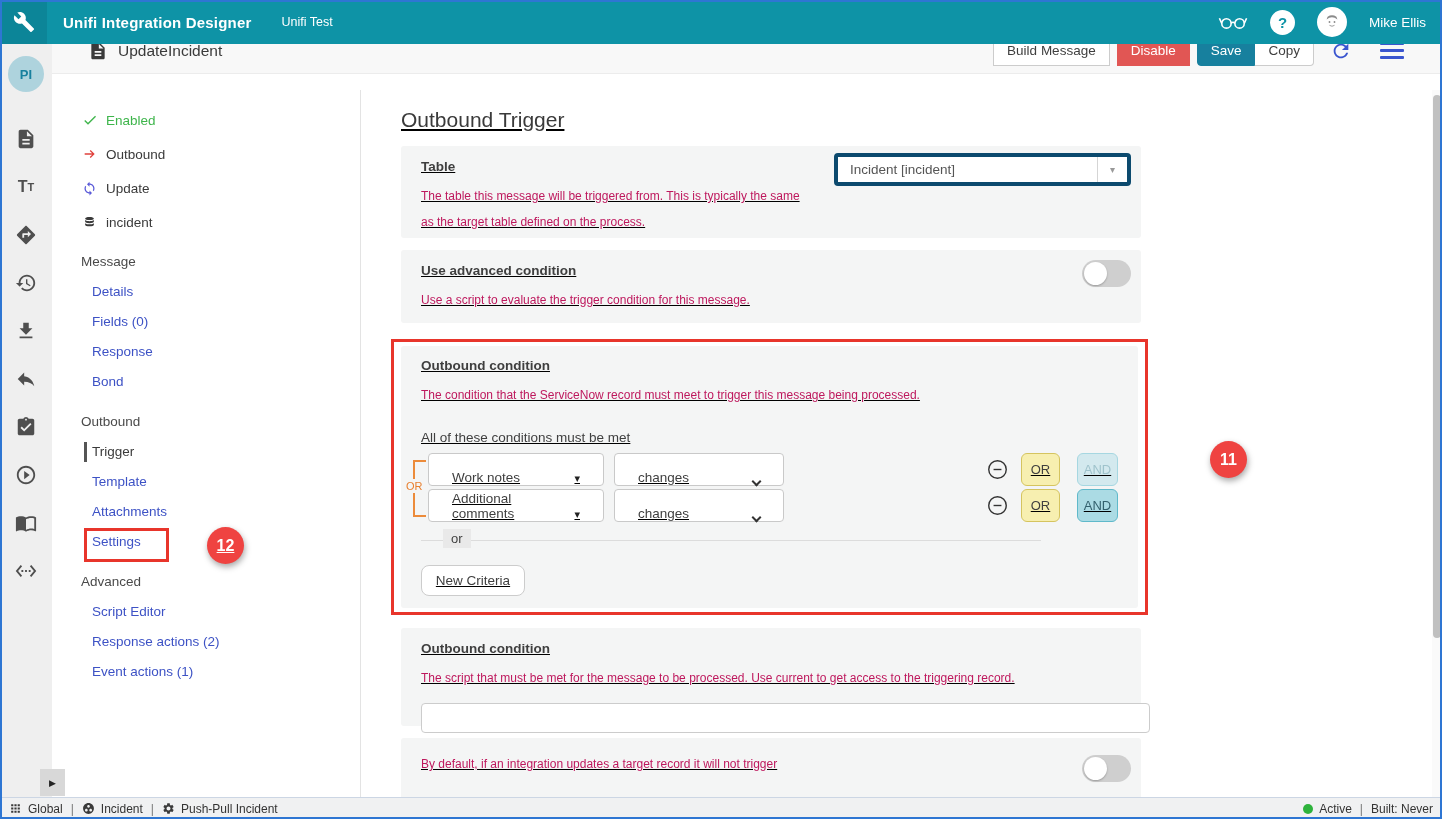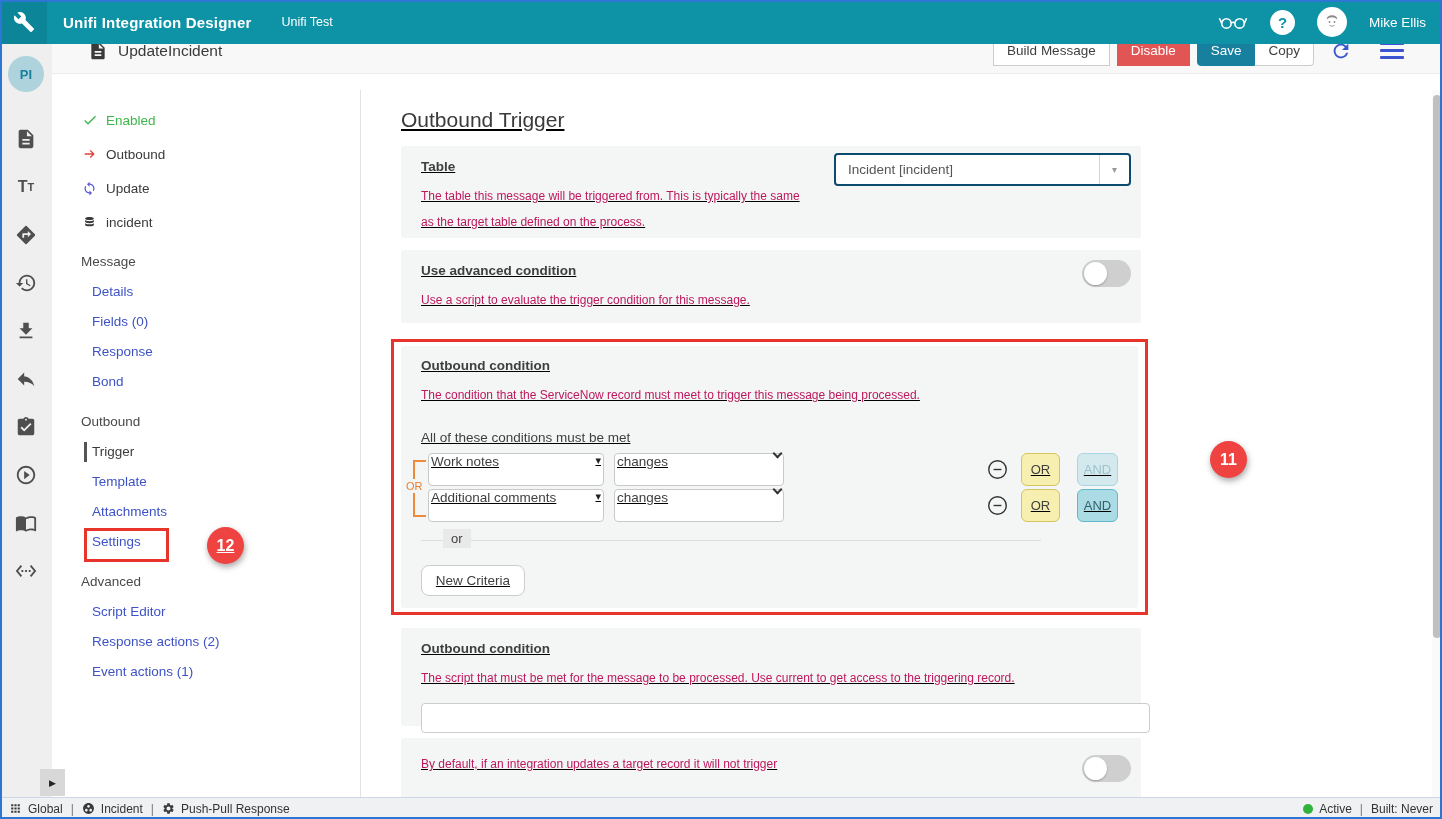--- a/index.html
+++ b/index.html
@@ -56,37 +56,37 @@
   .main { position:absolute; left:362px; top:90px; right:10px; bottom:22px; background:#fff; padding-left:39px; overflow:hidden; z-index:2;text-decoration:underline; }
   .page-title { font-size:21px; font-weight:500; color:#3a3a3a; margin:18px 0 14px; }
   .card { width:740px; background:#f4f5f5; border-radius:3px; padding:13px 20px; position:relative; }
   .card-title { font-size:13.5px; font-weight:bold; color:#3f3f3f; margin-bottom:9px; }
   .card-desc { font-size:12px; color:#be185d; line-height:26px; }
   .card-table { height:92px; margin-bottom:12px; }
   .card-adv { height:73px; margin-bottom:16px; }
   .card-script { height:98px; margin-bottom:12px; }
   .card-self { height:120px; }
 
-  .select-box { position:absolute; right:10px; top:7px; width:297px; height:33px; background:#fff; border:2px solid #0c4a6e; border-radius:4px; display:flex; align-items:center; cursor:pointer; }
+  .select-box { position:absolute; right:10px; top:7px; width:297px; height:33px; background:#fff; border:4px solid #0c4a6e; border-radius:4px; display:flex; align-items:center; cursor:pointer; }
   .select-box .sb-text { flex:1; padding:0 12px; font-size:13.5px; color:#555; }
   .select-box .sb-arrow { width:30px; height:100%; border-left:1px solid #d5d5d5; display:flex; align-items:center; justify-content:center; color:#999; font-size:10px; }
 
   .toggle { position:absolute; right:10px; width:49px; height:27px; border-radius:14px; background:#cfcfcf; cursor:pointer; }
   .toggle::after { content:''; position:absolute; left:2px; top:2px; width:23px; height:23px; border-radius:50%; background:#fff; box-shadow:0 1px 2px rgba(0,0,0,.25); }
   .toggle-adv { top:10px; }
   .toggle-self { top:17px; }
 
   .red-wrap { width:757px; margin-left:-10px; border:3px solid #e8352b; padding:4px 7px; margin-bottom:13px; }
   .card-cond { width:737px; background:#f4f5f5; border-radius:3px; padding:12px 20px; position:relative; }
   .match-label { font-size:13.5px; color:#3f3f3f; margin-top:22px; margin-bottom:8px; }
   .cond-rows { position:relative; margin-left:7px; }
   .or-bracket { position:absolute; left:-15px; top:7px; width:13px; height:57px; border-left:2px solid #ec8b3a; border-top:2px solid #ec8b3a; border-bottom:2px solid #ec8b3a; }
   .or-bracket-label { position:absolute; left:-24px; top:26px; background:#f4f5f5; color:#e87f2e; font-size:11px; padding:1px 2px; }
   .cond-row { display:flex; align-items:center; height:33px; margin-bottom:3px; }
-  .sel { background:#fff; border:1px solid #c9c9c9; border-radius:4px; height:33px; display:flex; align-items:flex-start; justify-content:space-between; padding:0 2px; font-size:13.5px; color:#3f3f3f; cursor:pointer; }
+  .sel { background:#fff; border:1px solid #c9c9c9; border-radius:4px; height:33px; display:flex; align-items:flex-end; justify-content:space-between; padding:0 23px; font-size:13.5px; color:#3f3f3f; cursor:pointer; }
   .field-sel { width:176px; margin-right:10px; }
   .op-sel { width:170px; }
   .caret { font-size:11px; color:#222; }
   .chev { width:7px; height:7px; border-right:2px solid #333; border-bottom:2px solid #333; transform:rotate(45deg); margin-top:-4px; }
   .row-space { flex:1; }
   .minus-ic { display:flex; cursor:pointer; margin-right:13px; }
   .or-btn { width:39px; height:33px; border-radius:6px; background:#f7efb0; border:1px solid #d5c45f; color:#3f3f3f; font-size:13px; font-family:inherit; cursor:pointer; margin-right:17px; }
   .and-btn { width:41px; height:33px; border-radius:6px; font-size:13px; font-family:inherit; cursor:pointer; }
   .and-dim { background:#d3e9ee; border:1px solid #a6d7e1; color:#9fc3cc; }
   .and-lit { background:#abdbe4; border:1px solid #5fb9ca; color:#33606d; }
@@ -400,21 +400,21 @@
           <path d="M12 2C6.48 2 2 6.48 2 12s4.48 10 10 10 10-4.48 10-10S17.52 2 12 2zM8 17.5c-1.38 0-2.5-1.12-2.5-2.5s1.12-2.5 2.5-2.5 2.5 1.12 2.5 2.5-1.12 2.5-2.5 2.5zM9.5 8c0-1.38 1.12-2.5 2.5-2.5s2.5 1.12 2.5 2.5-1.12 2.5-2.5 2.5S9.5 9.38 9.5 8zm6.5 9.5c-1.38 0-2.5-1.12-2.5-2.5s1.12-2.5 2.5-2.5 2.5 1.12 2.5 2.5-1.12 2.5-2.5 2.5z"></path>
         </svg>
       </span>
     <span>Incident</span>
     <span class="sb-sep">|</span>
     <span>
         <svg width="13" height="13" viewBox="0 0 24 24" fill="#3a3a3a">
           <path d="M19.14 12.94c.04-.3.06-.61.06-.94 0-.32-.02-.64-.07-.94l2.03-1.58c.18-.14.23-.41.12-.61l-1.92-3.32c-.12-.22-.37-.29-.59-.22l-2.39.96c-.5-.38-1.03-.7-1.62-.94l-.36-2.54c-.04-.24-.24-.41-.48-.41h-3.84c-.24 0-.43.17-.47.41l-.36 2.54c-.59.24-1.13.57-1.62.94l-2.39-.96c-.22-.08-.47 0-.59.22L2.74 8.87c-.12.21-.08.47.12.61l2.03 1.58c-.05.3-.09.63-.09.94s.02.64.07.94l-2.03 1.58c-.18.14-.23.41-.12.61l1.92 3.32c.12.22.37.29.59.22l2.39-.96c.5.38 1.03.7 1.62.94l.36 2.54c.05.24.24.41.48.41h3.84c.24 0 .44-.17.47-.41l.36-2.54c.59-.24 1.13-.56 1.62-.94l2.39.96c.22.08.47 0 .59-.22l1.92-3.32c.12-.22.07-.47-.12-.61l-2.01-1.58zM12 15.6c-1.98 0-3.6-1.62-3.6-3.6s1.62-3.6 3.6-3.6 3.6 1.62 3.6 3.6-1.62 3.6-3.6 3.6z"></path>
         </svg>
       </span>
-    <span>Push-Pull Response</span>
+    <span>Push-Pull Incident</span>
   </div>
   <div class="sb-right">
     <span class="green-dot"></span>
     <span>Active</span>
     <span class="sb-sep">|</span>
     <span>Built: Never</span>
   </div>
 </div>
 
 <div class="ann-box"></div>

